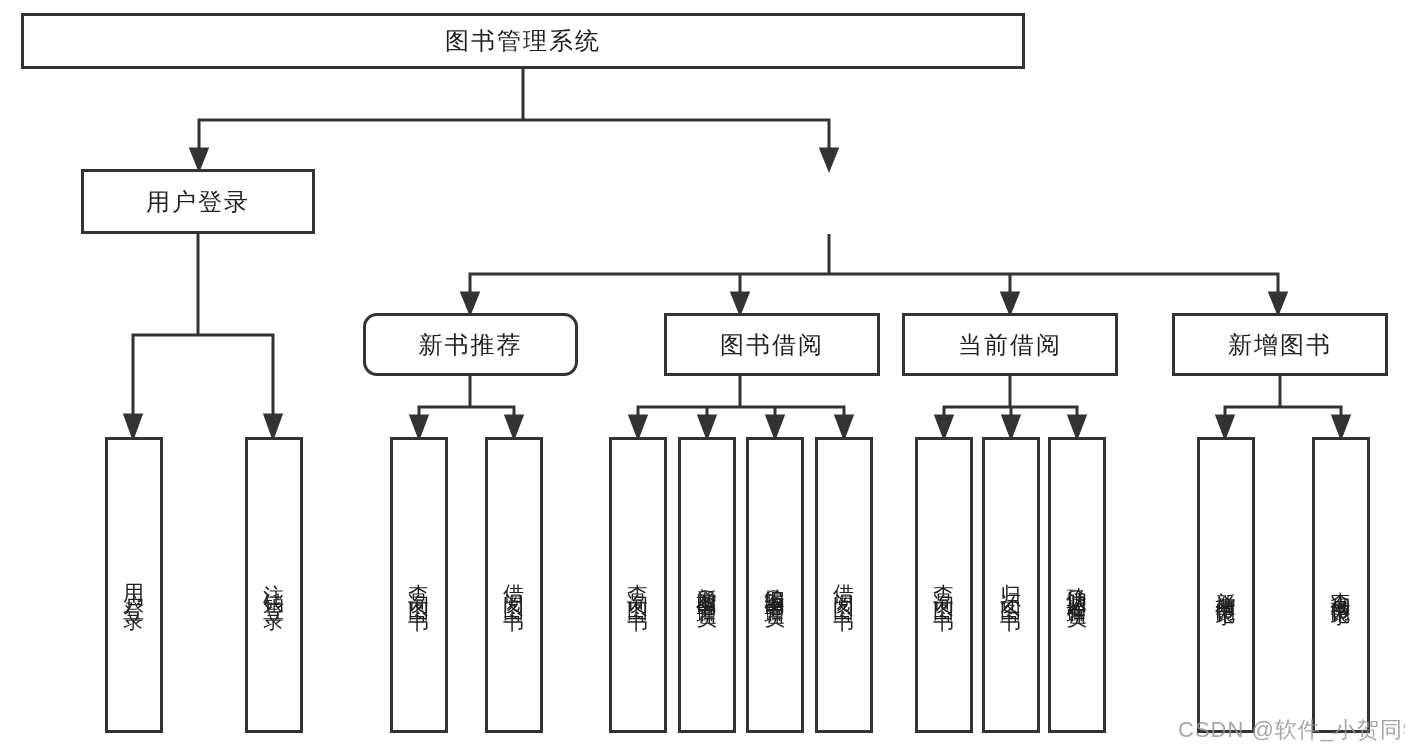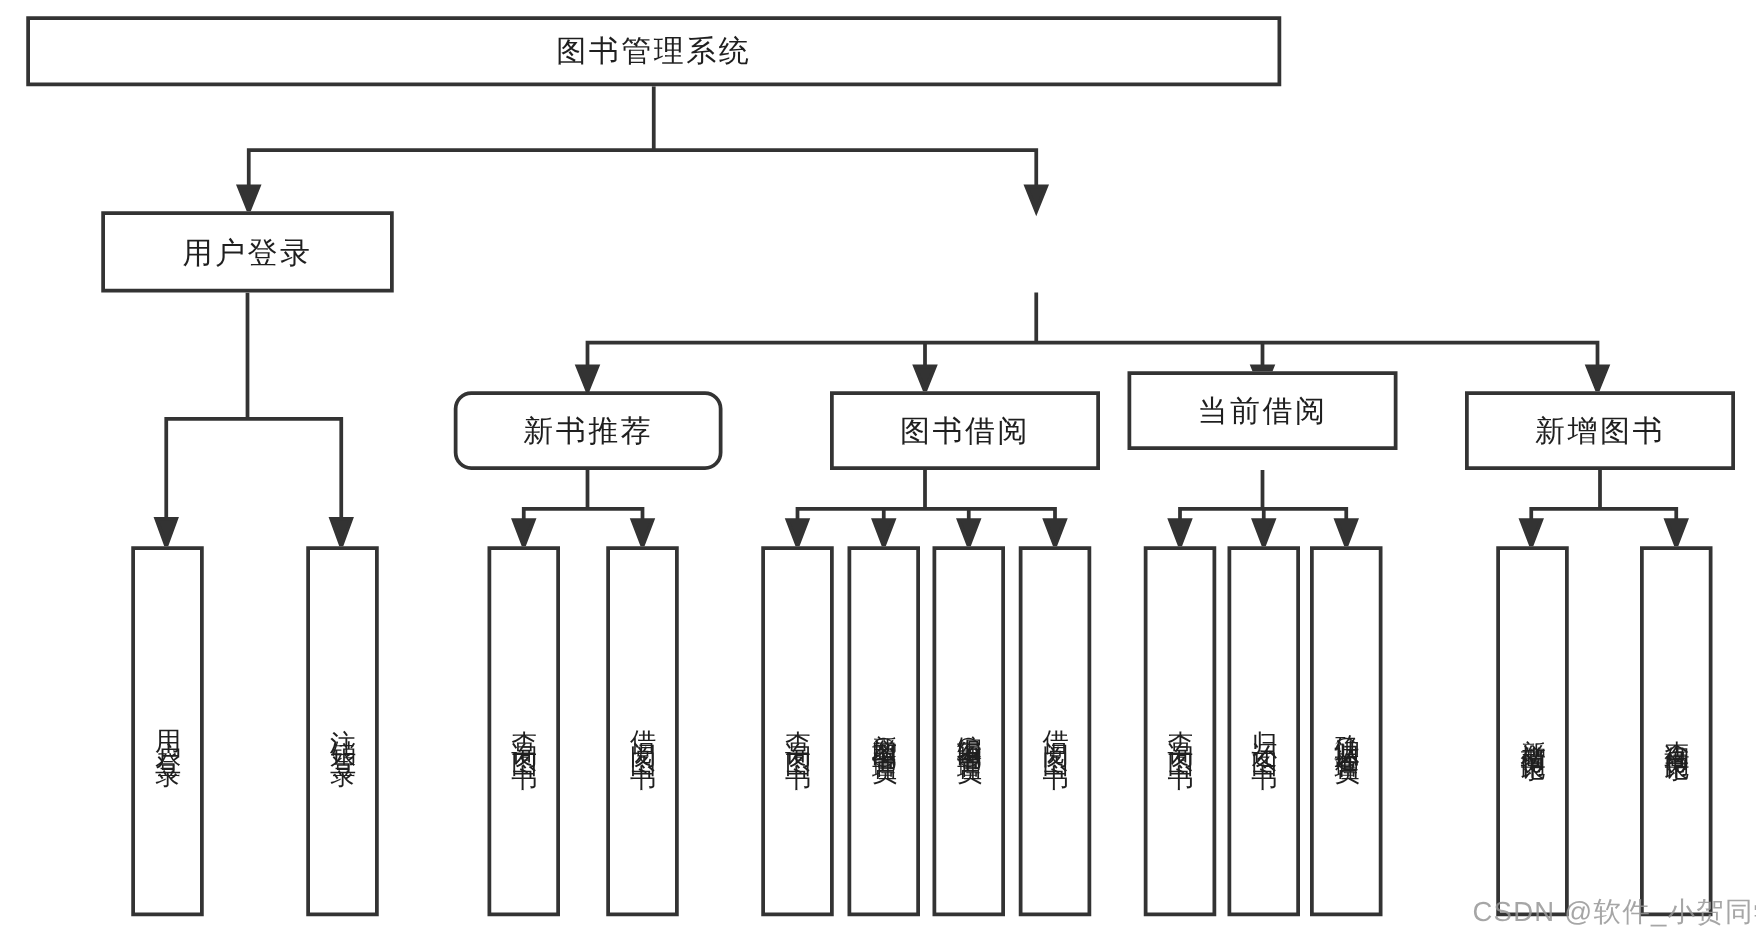--- a/index.html
+++ b/index.html
@@ -114,21 +114,21 @@
       <polygon points="1333,416 1349,416 1341,437"></polygon>
     </g>
   </svg>
 
   <div class="node" style="left:21px; top:13px; width:1004px; height:56px;">图书管理系统</div>
 
   <div class="node" style="left:81px; top:169px; width:234px; height:65px;">用户登录</div>
 
   <div class="node" style="left:363px; top:313px; width:215px; height:63px;border-radius:14px;">新书推荐</div>
   <div class="node" style="left:664px; top:313px; width:216px; height:63px;">图书借阅</div>
-  <div class="node" style="left:902px; top:297px; width:216px; height:63px;">当前借阅</div>
+  <div class="node" style="left:902px; top:313px; width:216px; height:63px;">当前借阅</div>
   <div class="node" style="left:1172px; top:313px; width:216px; height:63px;">新增图书</div>
 
   <div class="vnode" style="left:105px; top:437px; width:58px; height:296px;">用户登录</div>
   <div class="vnode" style="left:245px; top:437px; width:58px; height:296px;">注销登录</div>
 
   <div class="vnode" style="left:390px; top:437px; width:58px; height:296px;">查询图书</div>
   <div class="vnode" style="left:485px; top:437px; width:58px; height:296px;">借阅图书</div>
 
   <div class="vnode" style="left:609px; top:437px; width:58px; height:296px;">查询图书</div>
   <div class="vnode long" style="left:678px; top:437px; width:58px; height:296px;">新增图书（管理员）</div>

